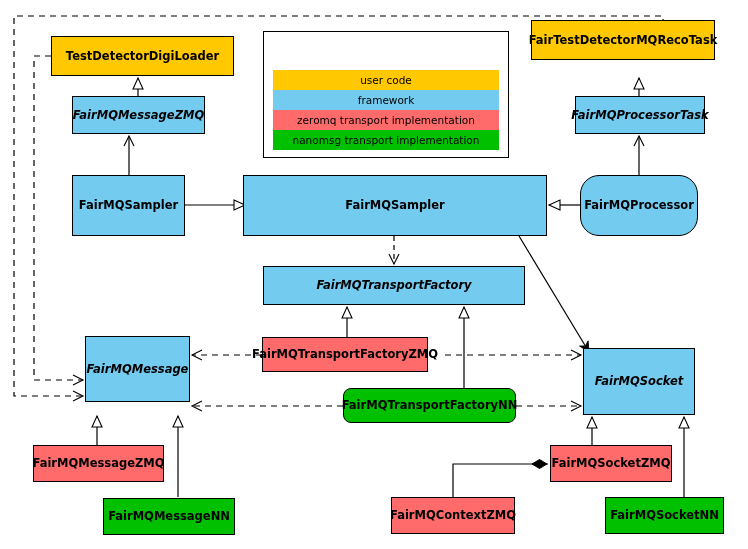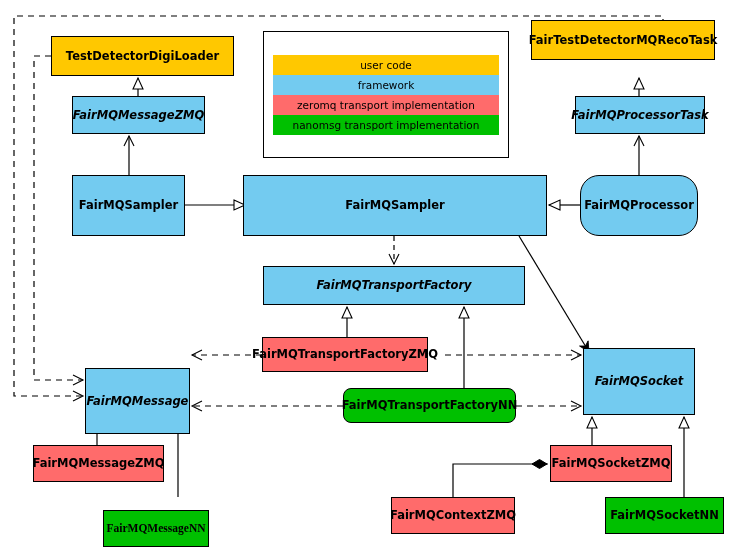--- a/index.html
+++ b/index.html
@@ -10,21 +10,21 @@
         display:flex;align-items:center;justify-content:center;text-align:center;
         font-size:11.5px;font-weight:bold;color:#000000;line-height:1.1;z-index:3;}
   .node.italic{font-style:italic;}
   .c-user{background:#FFC800;}
   .c-fw{background:#73CBF0;}
   .c-zmq{background:#FF6B6B;}
   .c-nn{background:#00C000;}
   #legend{position:absolute;left:263px;top:31px;width:246px;height:127px;
           background:#ffffff;border:1px solid #000000;z-index:4;
           padding:7px 9px;box-sizing:border-box;
-          display:flex;flex-direction:column;justify-content:center;}
+          display:flex;flex-direction:column;justify-content:flex-end;}
   .legend-row{height:20px;display:flex;align-items:center;justify-content:center;
               font-size:10.5px;font-weight:normal;color:#000000;}
 </style>
 </head>
 <body>
 
 <div id="canvas">
 
   <svg class="edges" viewBox="0 0 748 549" xmlns="http://www.w3.org/2000/svg">
     <defs>
@@ -108,27 +108,27 @@
   <div class="node c-fw italic" style="left:575px;top:96px;width:130px;height:38px;">FairMQProcessorTask</div>
 
   <div class="node c-fw" style="left:580px;top:175px;width:118px;height:61px;border-radius:19px;">FairMQProcessor</div>
 
   <div class="node c-fw italic" style="left:263px;top:266px;width:262px;height:39px;">FairMQTransportFactory</div>
 
   <div class="node c-zmq" style="left:262px;top:337px;width:166px;height:35px;">FairMQTransportFactoryZMQ</div>
 
   <div class="node c-nn" style="left:343px;top:388px;width:173px;height:35px;border-radius:8px;">FairMQTransportFactoryNN</div>
 
-  <div class="node c-fw italic" style="left:85px;top:368px;width:105px;height:66px;">FairMQMessage</div>
+  <div class="node c-fw italic" style="left:85px;top:336px;width:105px;height:66px;">FairMQMessage</div>
 
   <div class="node c-fw italic" style="left:583px;top:348px;width:112px;height:67px;">FairMQSocket</div>
 
   <div class="node c-zmq" style="left:33px;top:445px;width:131px;height:37px;">FairMQMessageZMQ</div>
 
-  <div class="node c-nn" style="left:103px;top:510px;width:106px;height:37px;font-family:Liberation Serif, serif;">FairMQMessageNN</div>
+  <div class="node c-nn" style="left:103px;top:498px;width:132px;height:37px;">FairMQMessageNN</div>
 
   <div class="node c-zmq" style="left:550px;top:445px;width:122px;height:37px;">FairMQSocketZMQ</div>
 
   <div class="node c-zmq" style="left:391px;top:497px;width:124px;height:37px;">FairMQContextZMQ</div>
 
   <div class="node c-nn" style="left:605px;top:497px;width:119px;height:37px;">FairMQSocketNN</div>
 
 </div>
 
 </body></html>

